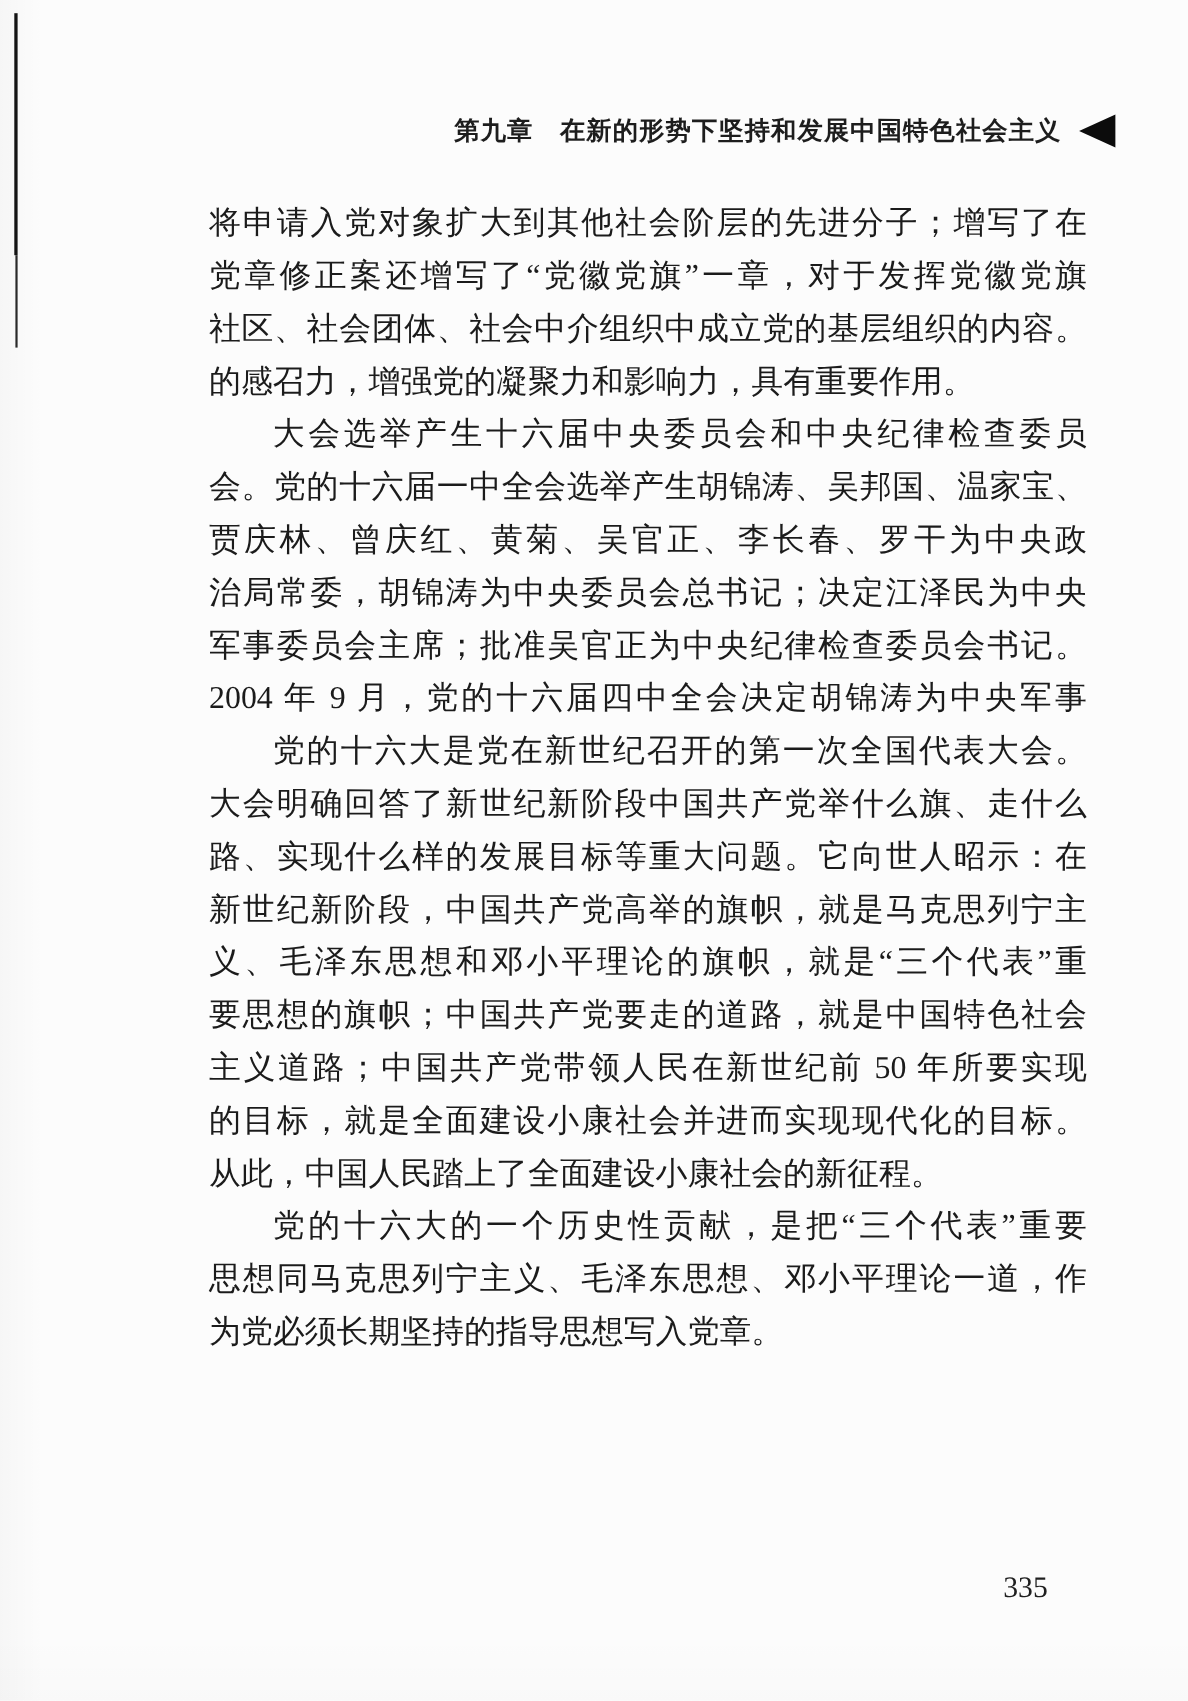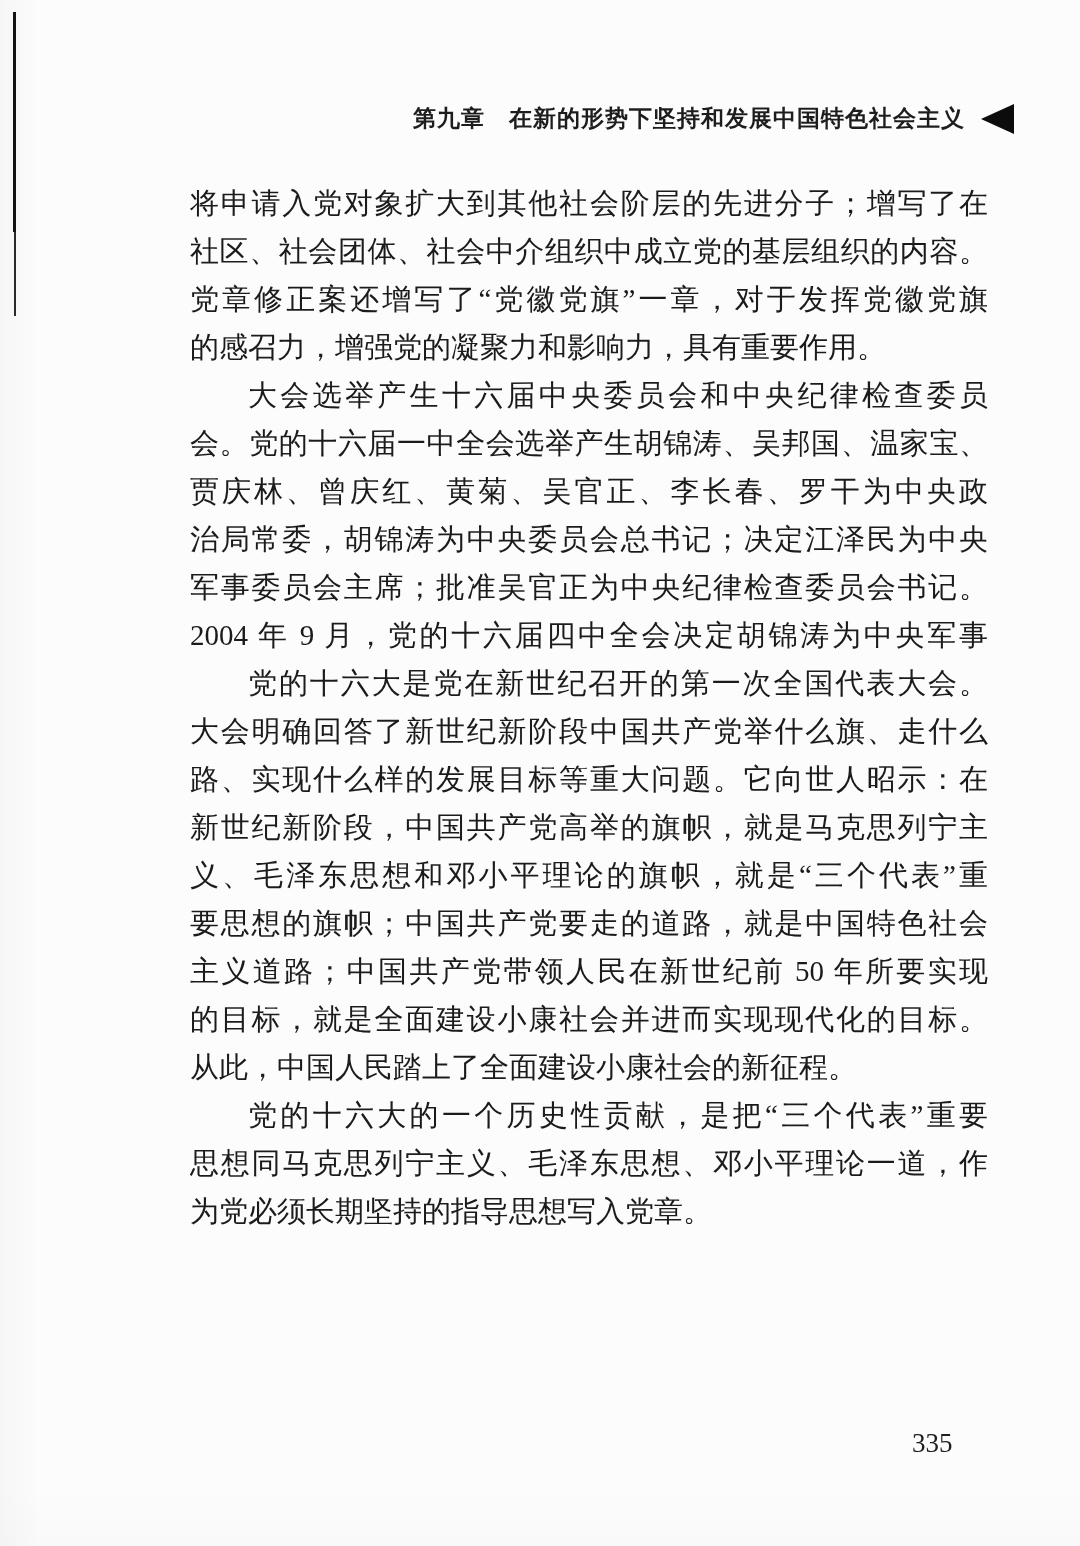--- a/index.html
+++ b/index.html
@@ -110,22 +110,22 @@
 <div class="running-header">
   <span class="chapter">第九章</span>
   <span class="title">在新的形势下坚持和发展中国特色社会主义</span>
   <span class="tri-left"></span>
 </div>
 
 <div class="text-column">
 
   <div>
     <div class="line">将申请入党对象扩大到其他社会阶层的先进分子；增写了在</div>
+    <div class="line">党章修正案还增写了“党徽党旗”一章，对于发挥党徽党旗</div>
     <div class="line">社区、社会团体、社会中介组织中成立党的基层组织的内容。</div>
-    <div class="line">党章修正案还增写了“党徽党旗”一章，对于发挥党徽党旗</div>
     <div class="line end">的感召力，增强党的凝聚力和影响力，具有重要作用。</div>
   </div>
 
   <div>
     <div class="line indent">大会选举产生十六届中央委员会和中央纪律检查委员</div>
     <div class="line">会。党的十六届一中全会选举产生胡锦涛、吴邦国、温家宝、</div>
     <div class="line">贾庆林、曾庆红、黄菊、吴官正、李长春、罗干为中央政</div>
     <div class="line">治局常委，胡锦涛为中央委员会总书记；决定江泽民为中央</div>
     <div class="line">军事委员会主席；批准吴官正为中央纪律检查委员会书记。</div>
     <div class="line">2004 年 9 月，党的十六届四中全会决定胡锦涛为中央军事</div>

